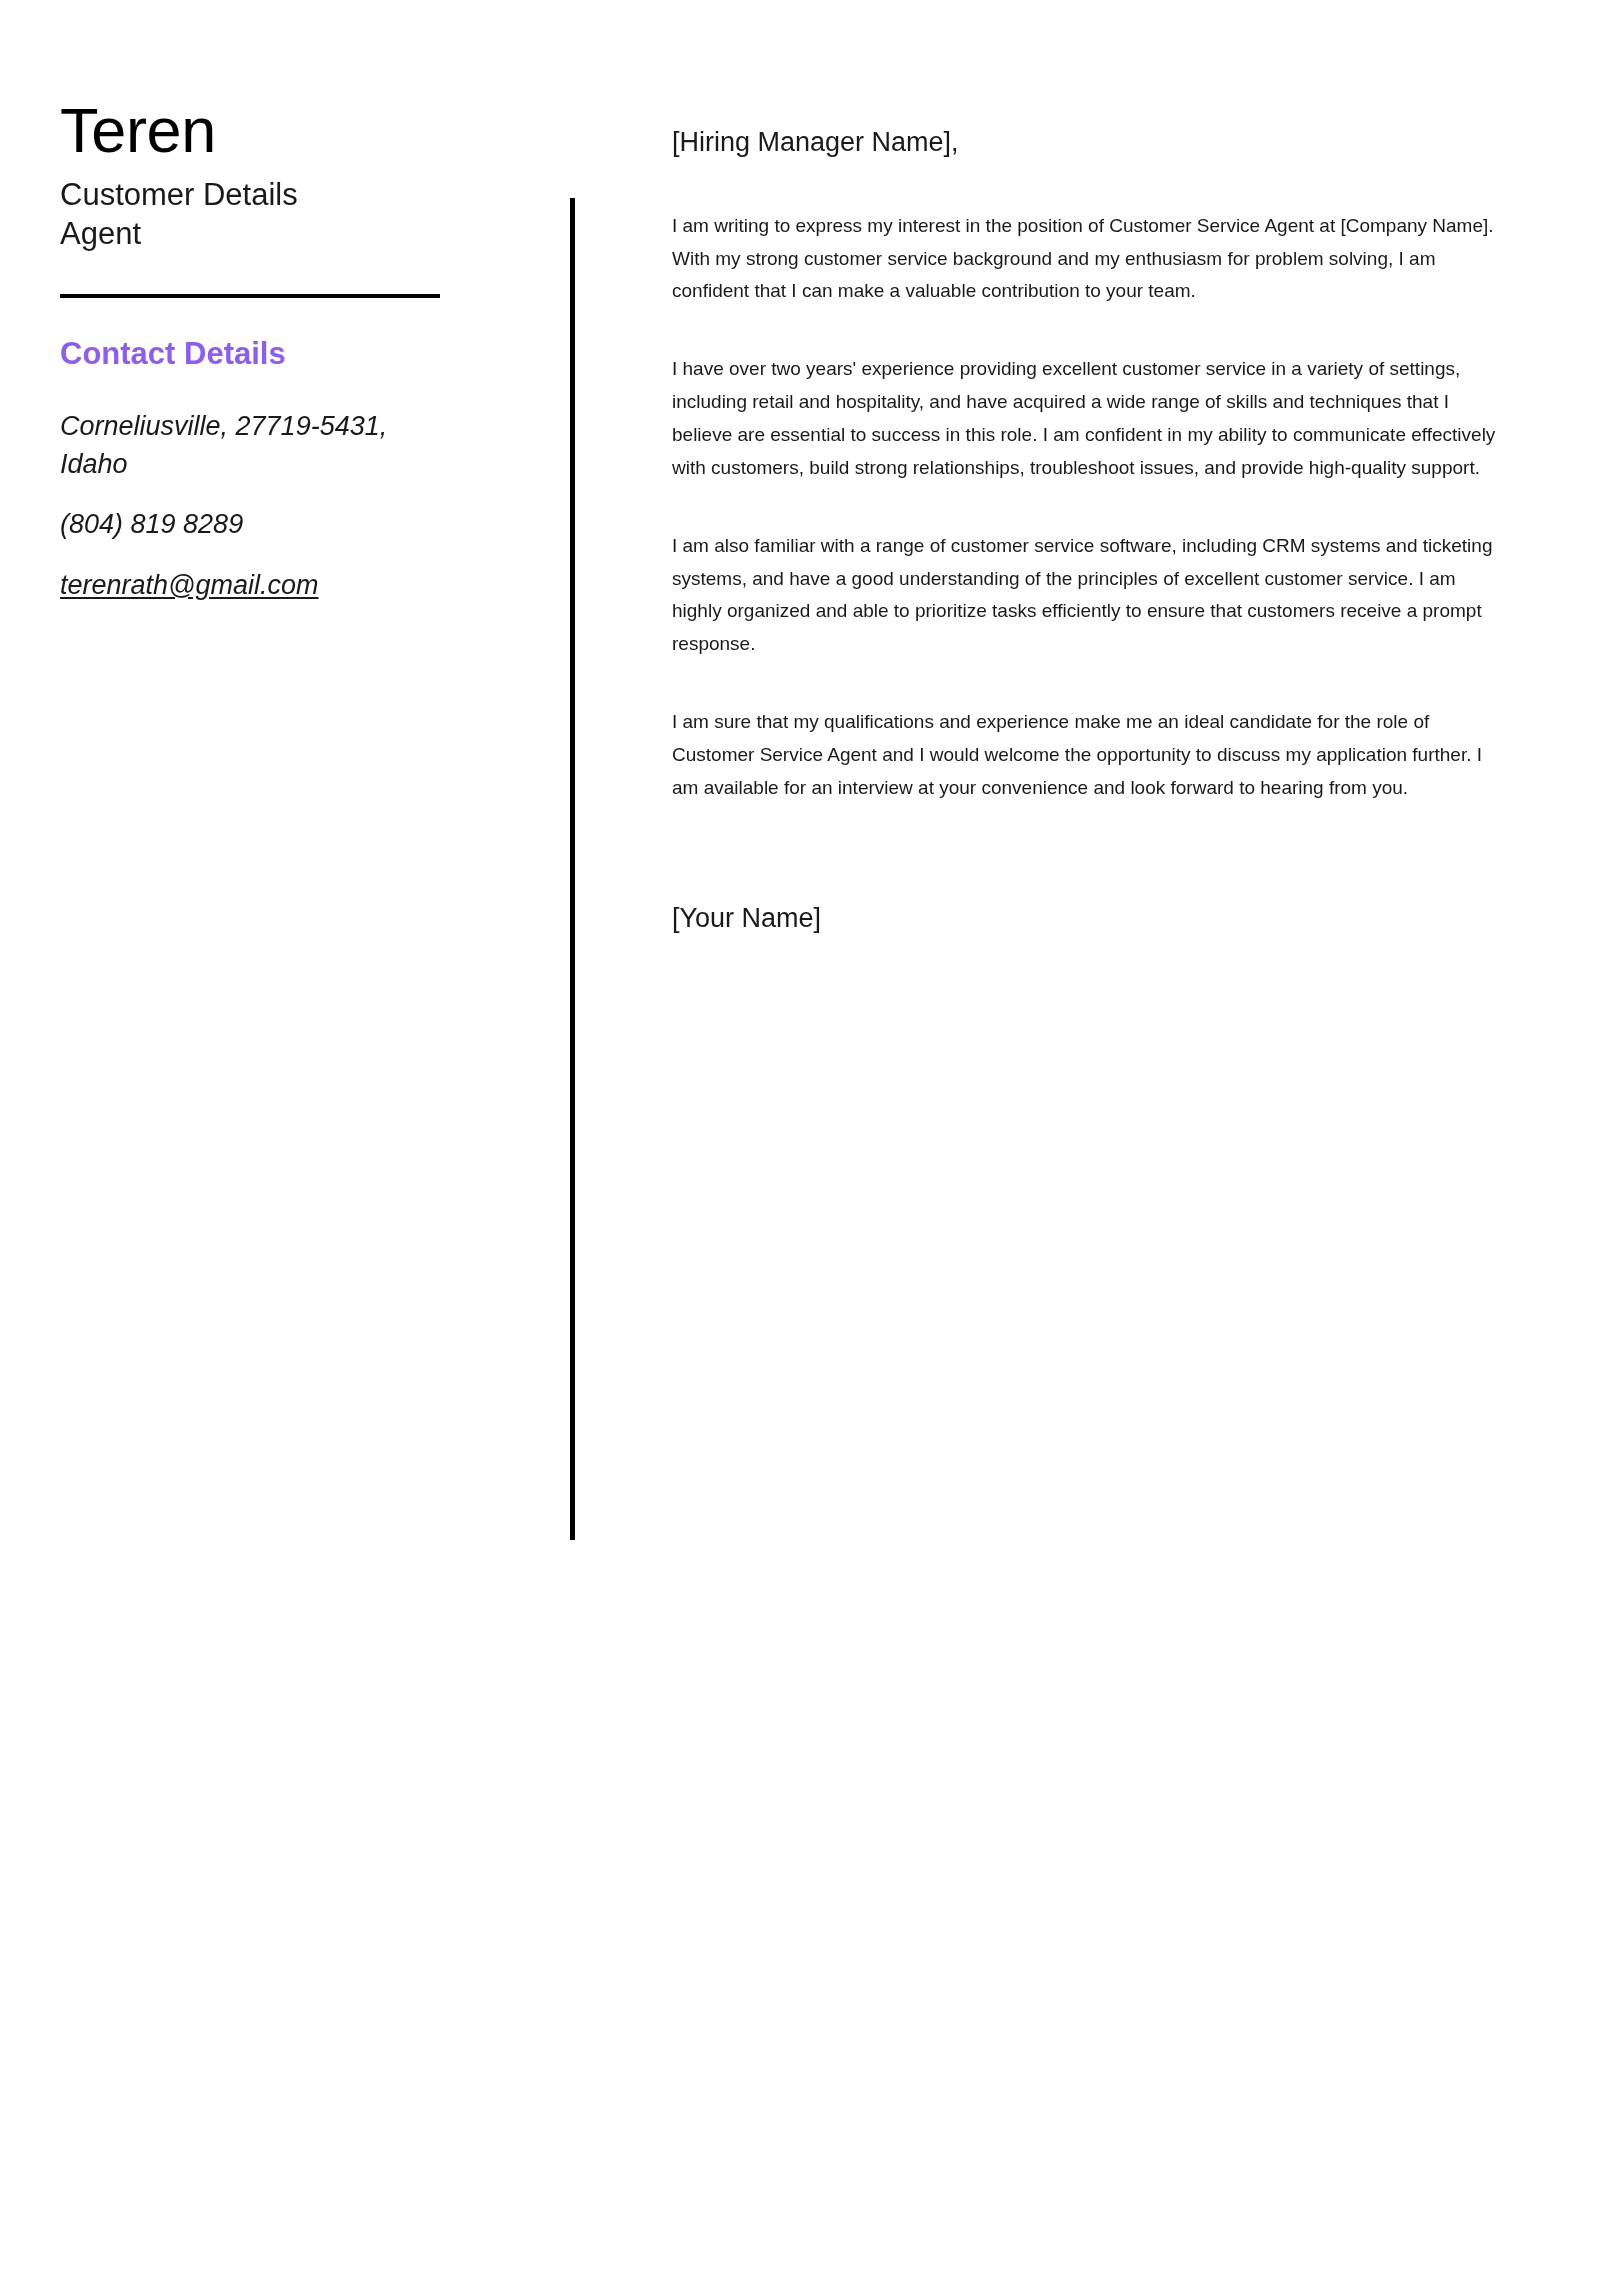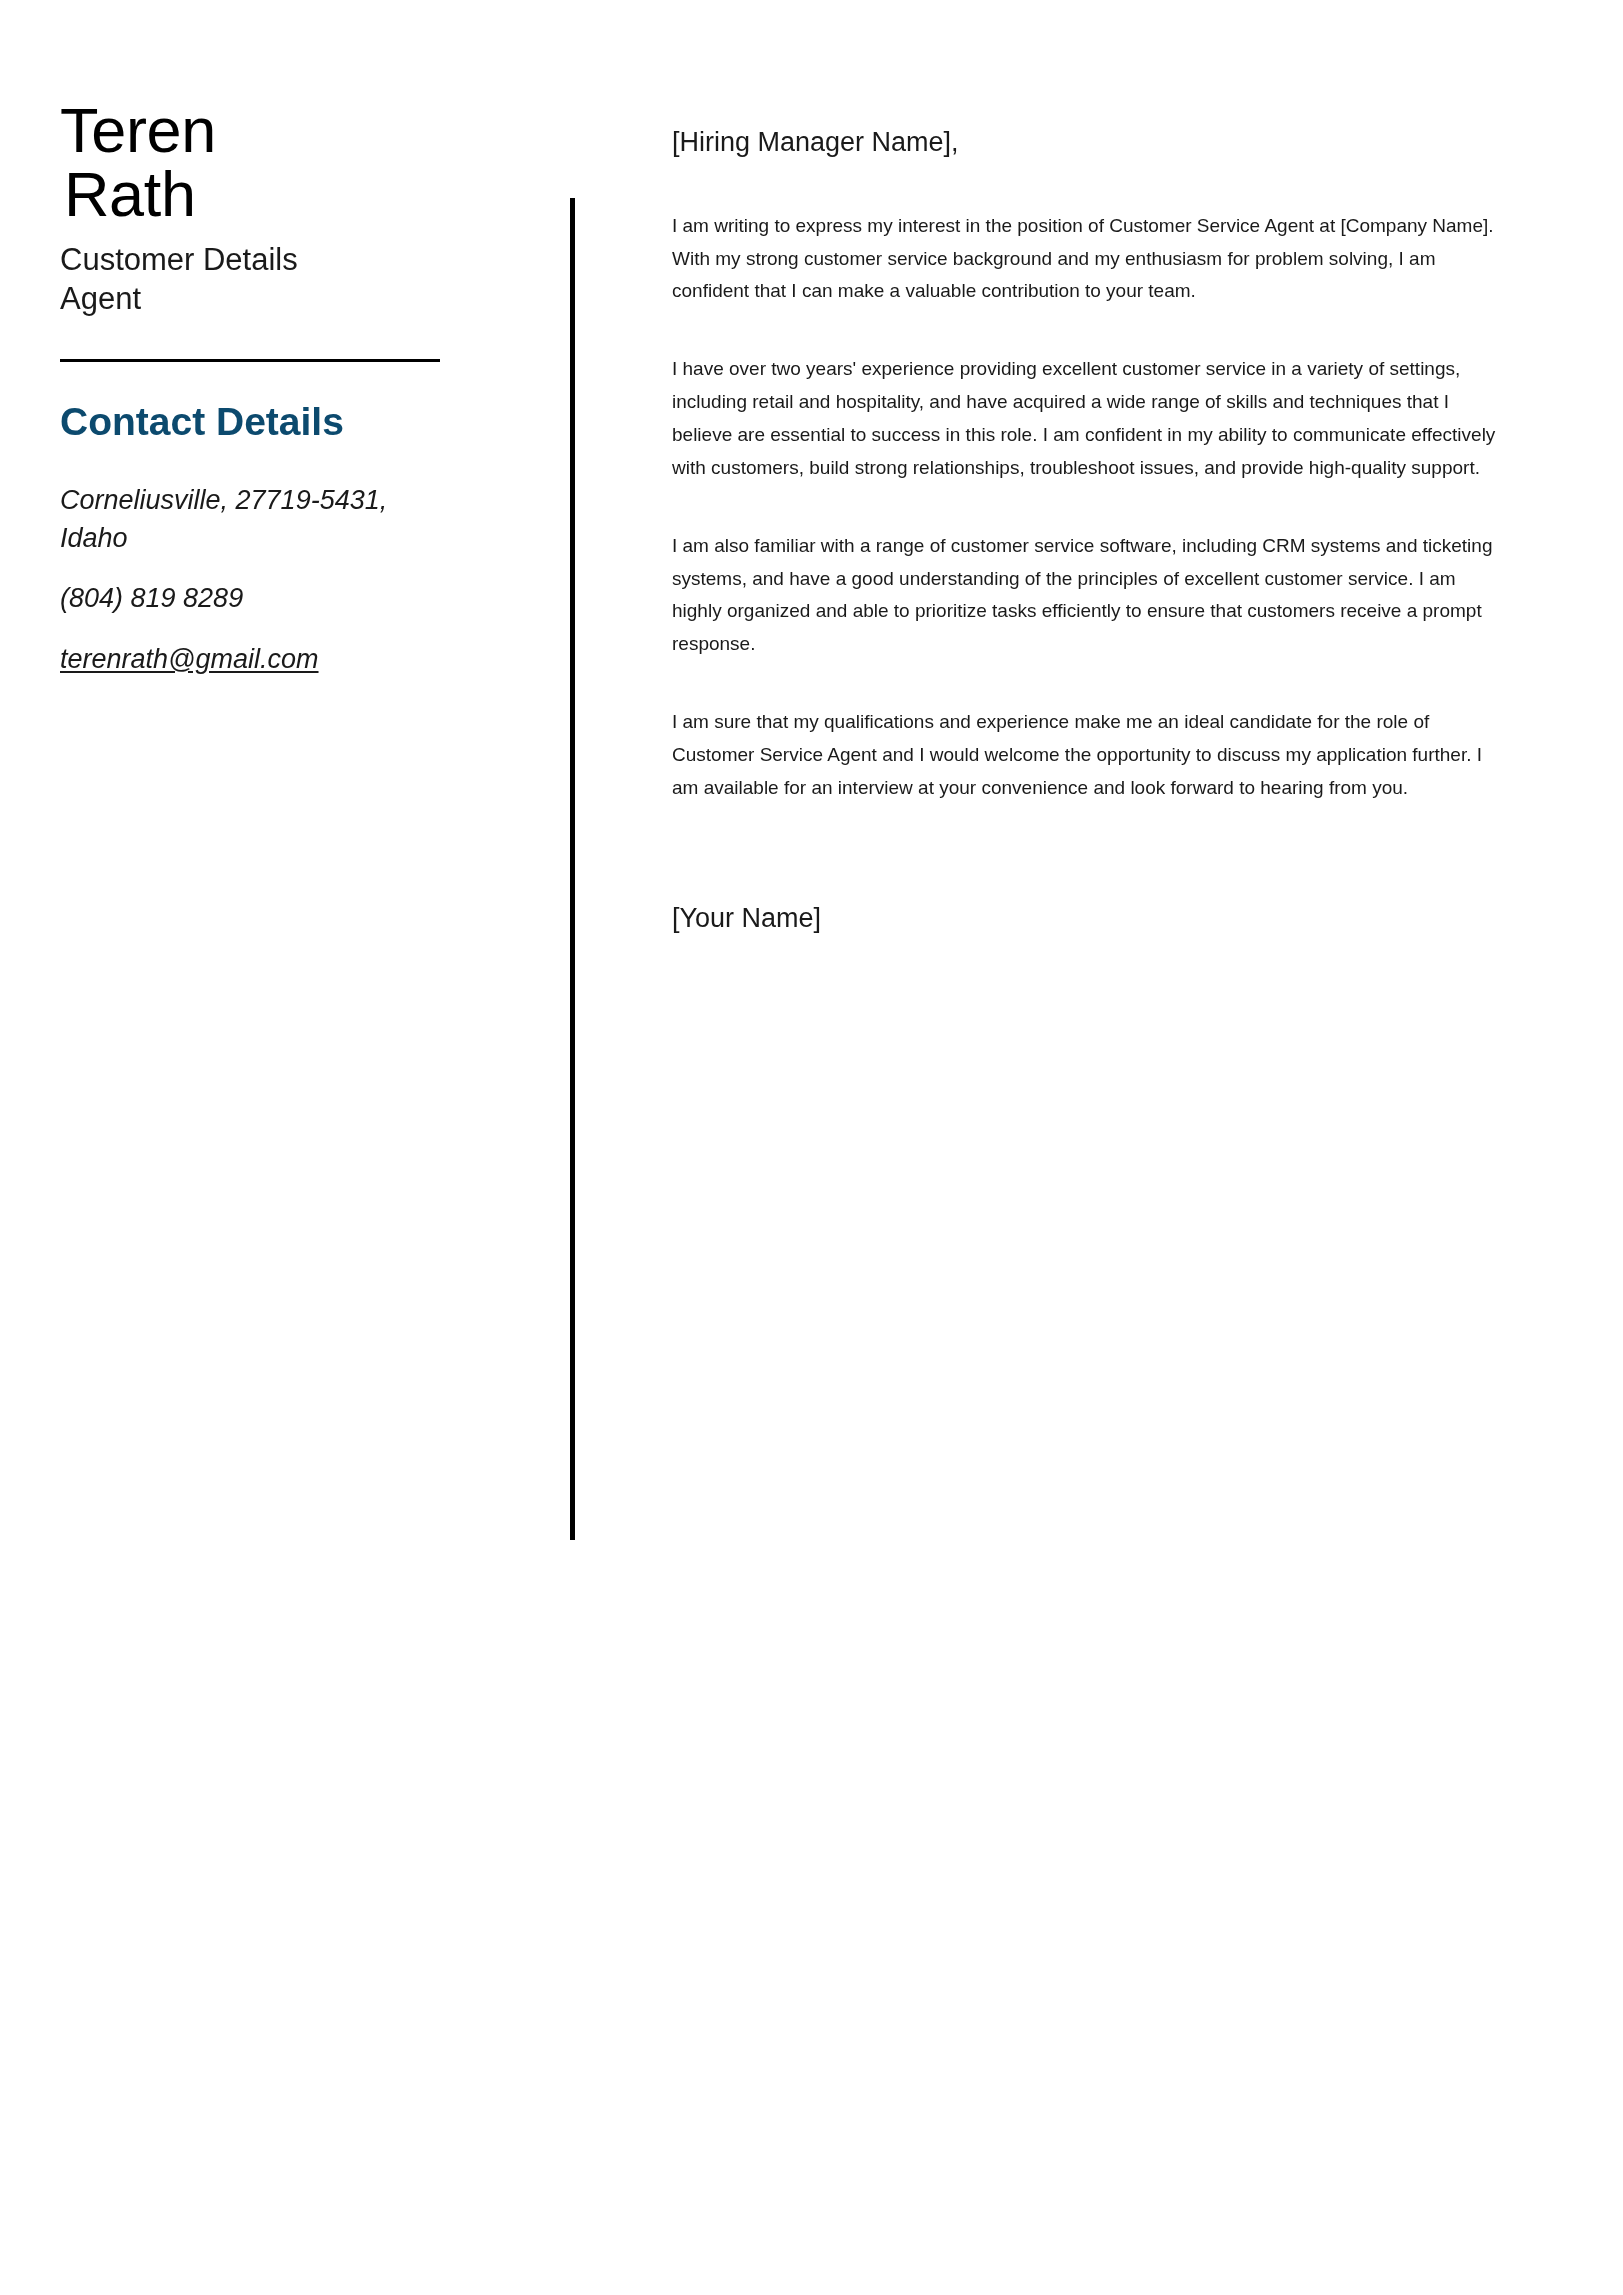--- a/index.html
+++ b/index.html
@@ -59,24 +59,24 @@
 
   .rule {
     margin-top: 41px;
     width: 380px;
     height: 3.3px;
     background: #000000;
   }
 
   .section-heading {
     margin-top: 37px;
-    font-size: 39px;
+    font-size: 31px;
     font-weight: 600;
     line-height: 1.2;
-    color: #0c4a6e;
+    color: #8b5cf6;
   }
 
   .contact-list {
     margin-top: 35px;
     font-style: italic;
   }
   .contact-item {
     font-size: 27px;
     font-weight: 400;
     line-height: 1.42;
@@ -132,21 +132,20 @@
 </style>
 </head>
 <body>
 
 <div class="page">
 
   <div class="left-col">
 
     <div class="name-block">
       <span class="name-line">Teren</span>
-      <span class="name-line second">Rath</span>
     </div>
 
     <div class="job-title">Customer Details Agent</div>
 
     <div class="rule"></div>
 
     <div class="section-heading">Contact Details</div>
 
     <div class="contact-list">
       <div class="contact-item">Corneliusville, 27719-5431, Idaho</div>

